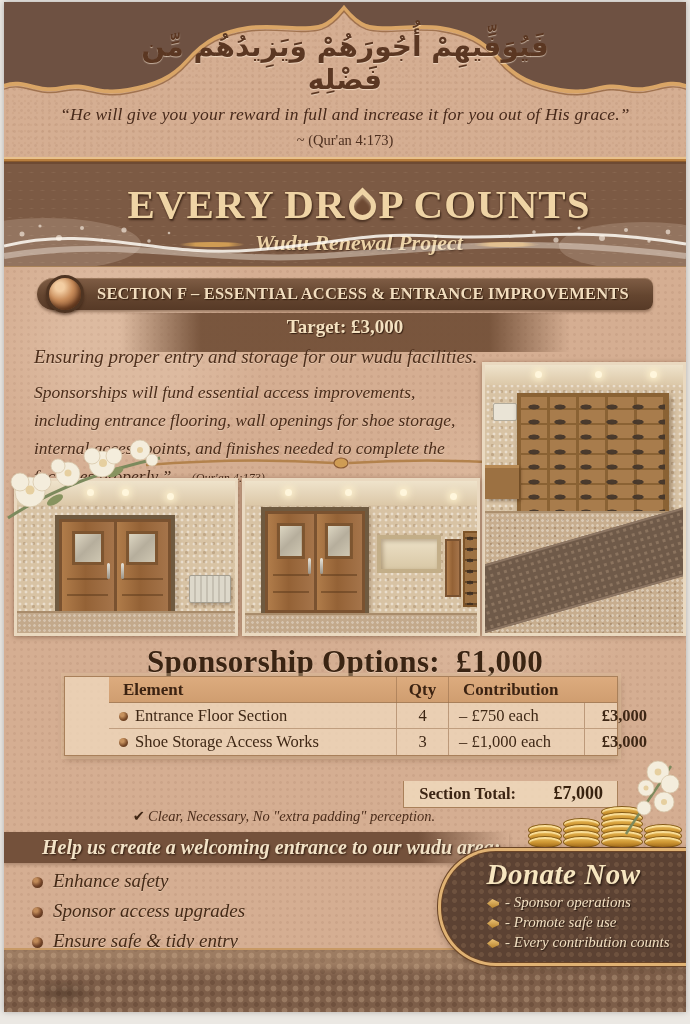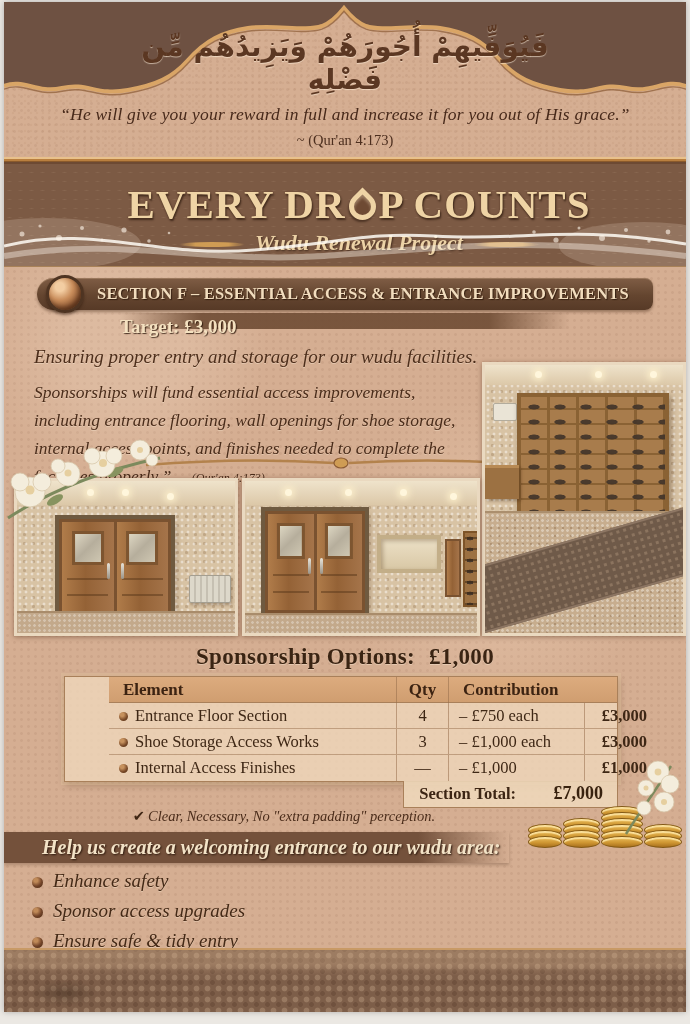--- a/index.html
+++ b/index.html
@@ -51,23 +51,23 @@
 
   
   .section-band { position:absolute; left:33px; top:276px; width:616px; height:32px;
     background:linear-gradient(180deg,#7f5d45 0%,#64452f 55%,#573a27 100%);
     border-radius:16px 8px 8px 16px; box-shadow:0 2px 3px rgba(60,32,14,.4), inset 0 1px 0 rgba(235,200,160,.25); }
   .orb-icon { position:absolute; left:9px; top:-3px; width:38px; height:38px; border-radius:50%;
     background:radial-gradient(circle at 34% 28%, #f3cda2 0 14%, #c98d5b 42%, #8a5531 70%, #5d3319 100%);
     border:3px solid #4e3422; box-shadow:0 2px 3px rgba(40,20,8,.5), inset -2px -3px 4px rgba(40,18,6,.45); }
   .section-label { display:block; margin-left:60px; line-height:32px; font-size:16.5px; font-weight:bold;
     color:#f2ddbe; letter-spacing:.2px; text-shadow:1px 1px 1px rgba(40,20,8,.8); white-space:nowrap; }
-  .target-band { position:absolute; left:50%; top:311px; transform:translateX(-50%); width:450px; height:16px;
+  .target-band { position:absolute; left:50%; top:311px; transform:translateX(-50%); width:450px; height:39px;
     background:linear-gradient(90deg, rgba(113,78,54,0) 0%, rgba(113,78,54,.92) 18% 82%, rgba(113,78,54,0) 100%);
-    text-align:left; }
+    text-align:center; }
   .target-band span { line-height:27px; font-size:19px; font-weight:bold; color:#f4e1c0;
     text-shadow:1px 1px 1px rgba(40,20,8,.8); }
 
   
   .intro { position:absolute; left:30px; top:344px; font-size:19px; font-style:italic; color:#4d2e1b;
     text-shadow:0 1px 0 rgba(255,240,220,.4); }
   .para { position:absolute; left:30px; top:376px; width:442px; font-size:17.5px; font-style:italic;
     color:#4a2c1a; line-height:1.6; text-shadow:0 1px 0 rgba(255,240,220,.35); }
   .para-ref { font-size:12px; margin-left:16px; }
 
@@ -114,21 +114,21 @@
   .heater { position:absolute; background:#eae4d6; border:1px solid #b3ac9c; border-radius:2px; }
   .carpet-big { position:absolute; left:0; bottom:0; width:100%; height:122px; background-color:#c7ad8e;
     background-image:radial-gradient(rgba(255,255,255,.35) 1px, transparent 1.7px),
       radial-gradient(rgba(120,85,55,.3) 1px, transparent 1.6px);
     background-size:5px 5px, 8px 8px; background-position:0 0, 2px 3px; border-top:2px solid #ab8f6e; }
   .runner-mat { position:absolute; left:-46px; top:168px; width:320px; height:66px; background-color:#6f5a49;
     background-image:radial-gradient(rgba(205,175,145,.3) 1.4px, transparent 2px); background-size:7px 7px;
     transform:rotate(-16deg); border:2px solid #8d7663; }
 
   
-  .sponsor-title { position:absolute; top:642px; width:100%; text-align:center; font-size:23px; font-weight:bold;
+  .sponsor-title { position:absolute; top:642px; width:100%; text-align:center; font-size:31px; font-weight:bold;
     color:#3a2413; letter-spacing:.3px; text-shadow:0 1px 0 rgba(255,240,220,.4); }
   .table-main { position:absolute; left:60px; top:674px; width:554px; background:rgba(240,217,188,.78);
     border:1.5px solid #a9805a; box-shadow:0 0 0 3px rgba(226,196,158,.4), 1px 3px 7px rgba(80,45,20,.35);padding-left:44px; }
   .t-header { display:grid; grid-template-columns:287px 52px 213px; height:26px;
     background:linear-gradient(180deg,#dcab7e,#d09e70);
     border-bottom:1px solid #a9805a; }
   .t-header div { font-size:17px; font-weight:bold; color:#3c2312; line-height:26px; }
   .th-element { padding-left:14px; }
   .th-qty { text-align:center; border-left:1px solid rgba(150,110,75,.55); }
   .th-contrib { padding-left:14px; border-left:1px solid rgba(150,110,75,.55); }
@@ -375,26 +375,20 @@
       <div class="td-qty">4</div>
       <div class="td-rate">– £750 each</div>
       <div class="td-total">£3,000</div>
     </div>
     <div class="t-row">
       <div class="td-element"><span class="row-dot"></span><span>Shoe Storage Access Works</span></div>
       <div class="td-qty">3</div>
       <div class="td-rate">– £1,000 each</div>
       <div class="td-total">£3,000</div>
     </div>
-    <div class="t-row">
-      <div class="td-element"><span class="row-dot"></span><span>Internal Access Finishes</span></div>
-      <div class="td-qty">—</div>
-      <div class="td-rate">– £1,000</div>
-      <div class="td-total">£1,000</div>
-    </div>
   </div>
   <div class="table-footer">
     <div class="tf-label">Section Total:</div>
     <div class="tf-value">£7,000</div>
   </div>
 
   <div class="note">
     <span class="check-icon">✔</span><span>Clear, Necessary, No "extra padding" perception.</span>
   </div>
 
@@ -450,14 +444,26 @@
   <div class="f-bullet" style="top:868px;">
     <span class="f-dot"></span><span>Enhance safety</span>
   </div>
   <div class="f-bullet" style="top:928px;">
     <span class="f-dot"></span><span>Ensure safe &amp; tidy entry</span>
   </div>
 
   <div class="bottom-band"></div>
   <div class="smudge"></div>
 
+  <div class="donate">
+    <div class="donate-title">Donate Now</div>
+    <div class="donate-item">
+      <span class="d-arrow"></span><span>- Sponsor operations</span>
+    </div>
+    <div class="donate-item">
+      <span class="d-arrow"></span><span>- Promote safe use</span>
+    </div>
+    <div class="donate-item">
+      <span class="d-arrow"></span><span>- Every contribution counts</span>
+    </div>
+  </div>
 
 </div>
 
 </body></html>

